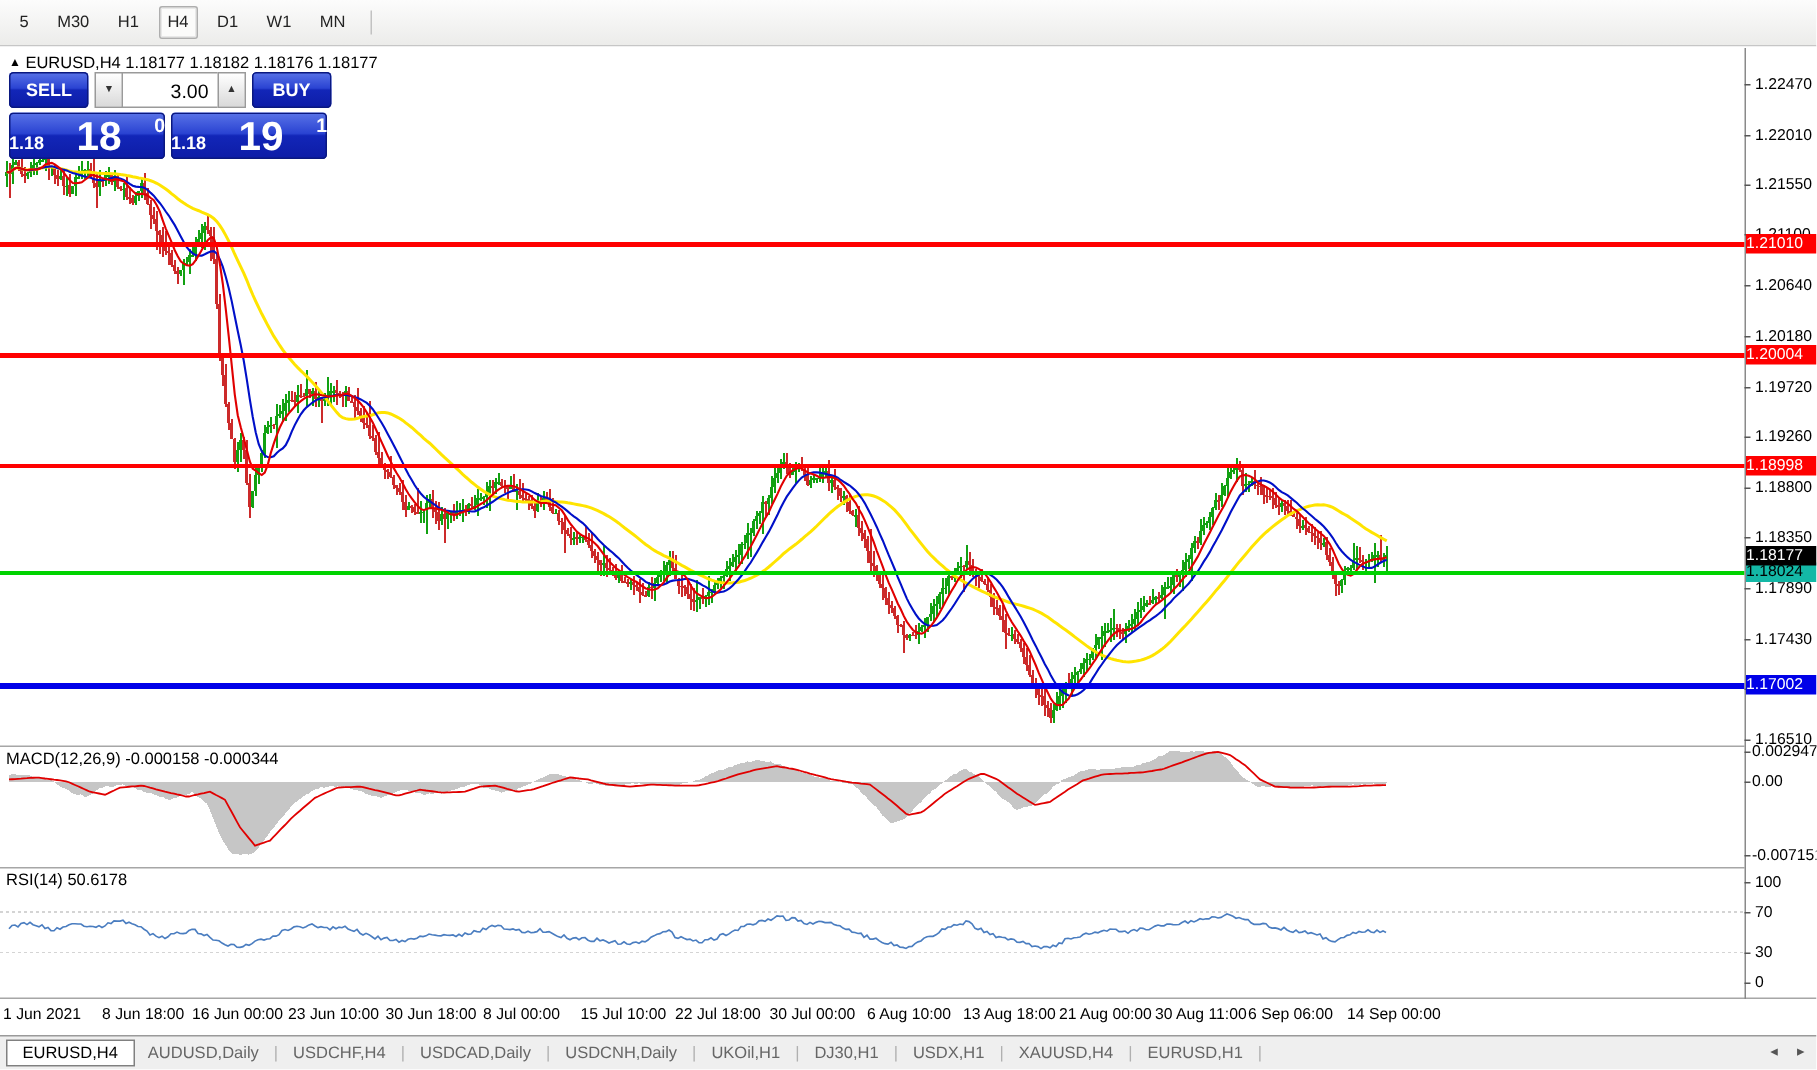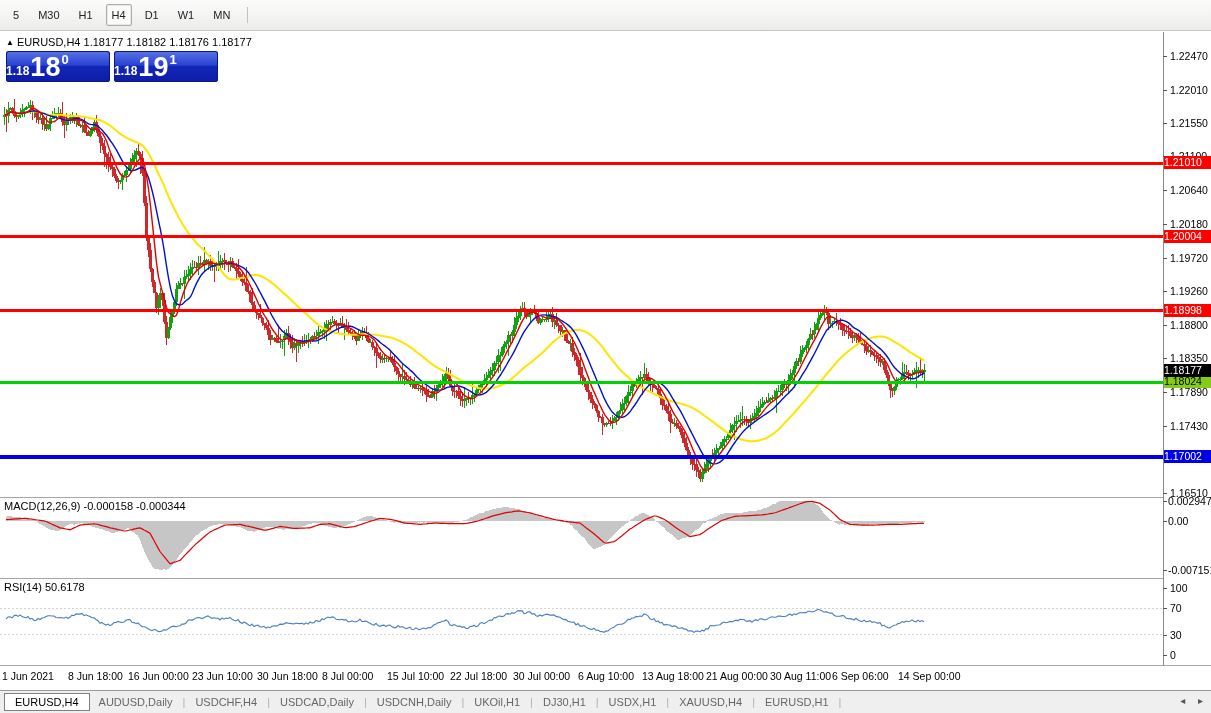--- a/index.html
+++ b/index.html
@@ -34,21 +34,21 @@
         background:linear-gradient(#5a74e8 0%,#2a43d2 45%,#1226b8 50%,#0d1ca6 100%);
         box-shadow:0 0 0 1px #0a1880 inset;cursor:pointer}
   .spin{width:19px;height:24px;line-height:22px;text-align:center;font-size:8px;color:#333;
         background:linear-gradient(#ffffff,#d9d9d9);border:1px solid #9a9a9a;box-sizing:border-box;cursor:pointer}
   .vol{width:63px;height:24px;border:1px solid #9a9a9a;border-left:none;border-right:none;
        box-sizing:border-box;font-size:13px;text-align:right;padding:0 6px 0 0;
        font-family:"Liberation Sans",sans-serif}
   .bigpx{width:104px;height:31px;margin-top:3px;border-radius:3px;color:#fff;
          background:linear-gradient(#5a74e8 0%,#2a43d2 45%,#1226b8 50%,#0d1ca6 100%);
          box-shadow:0 0 0 1px #0a1880 inset;display:flex;align-items:flex-end;
-         justify-content:flex-start;padding-bottom:1px;box-sizing:border-box;cursor:pointer}
+         justify-content:space-between;padding-bottom:1px;box-sizing:border-box;cursor:pointer}
   .bigpx .sm{font-size:12px;font-weight:bold;margin-bottom:3px}
   .bigpx .bg{font-size:27px;font-weight:bold;line-height:27px;margin:0 1px}
   .bigpx .sp{font-size:13px;font-weight:bold;align-self:flex-start;margin-top:1px}
   .gap4{width:4px}
   
   .tabbar{position:absolute;left:0;top:690px;width:1211px;height:23px;background:#efefef;
           border-top:1px solid #9a9a9a;display:flex;align-items:center;font-size:11px;color:#666;box-sizing:border-box}
   .tab{padding:2px 9px;white-space:nowrap;cursor:pointer}
   .tab.active{background:#fff;border:1px solid #808080;color:#000;margin-left:4px;padding:2px 10px}
   .tabsep{color:#b0b0b0;padding:0 1px}
@@ -69,20 +69,29 @@
     <div class="tf-sep"></div>
   </div>
 
 <div class="chartwin">
   <div class="chart-header">
     <span class="tri">▲</span><span>EURUSD,H4</span>
     <span>1.18177 1.18182 1.18176 1.18177</span>
   </div>
 
   <div class="trade">
+    <div class="trow">
+      <div class="tbtn">SELL</div>
+      <div class="gap4"></div>
+      <div class="spin" style="font-size:7px">▼</div>
+      <input class="vol" value="3.00" style="">
+      <div class="spin" style="font-size:7px">▲</div>
+      <div class="gap4"></div>
+      <div class="tbtn">BUY</div>
+    </div>
     <div class="trow">
       <div class="bigpx">
         <span class="sm">1.18</span>
         <span class="bg">18</span>
         <span class="sp">0</span>
       </div>
       <div class="gap4"></div>
       <div class="bigpx">
         <span class="sm">1.18</span>
         <span class="bg">19</span>
@@ -1084,21 +1093,21 @@
       <div class="axlbl" style="left:1170px;top:355px">1.17890</div>
       <div class="axtick" style="top:395px"></div>
       <div class="axlbl" style="left:1170px;top:389px">1.17430</div>
       <div class="axtick" style="top:428px"></div>
       <div class="axlbl" style="left:1170px;top:422px">1.16970</div>
       <div class="axtick" style="top:462px"></div>
       <div class="axlbl" style="left:1170px;top:456px">1.16510</div>
       <div class="pricelbl" style="top:125px;background:#ff0000;color:#ffffff">1.21010</div>
       <div class="pricelbl" style="top:199px;background:#ff0000;color:#ffffff">1.20004</div>
       <div class="pricelbl" style="top:273px;background:#ff0000;color:#ffffff">1.18998</div>
-      <div class="pricelbl" style="top:344px;background:#84cc16;color:#000000">1.18024</div>
+      <div class="pricelbl" style="top:344px;background:#14b8a6;color:#000000">1.18024</div>
       <div class="pricelbl" style="top:419px;background:#0000e8;color:#ffffff">1.17002</div>
       <div class="pricelbl" style="top:333px;background:#000000;color:#ffffff">1.18177</div>
       <div class="axtick" style="top:470px"></div>
         <div class="axlbl" style="left:1168px;top:464px">0.002947</div>
       <div class="axtick" style="top:490px"></div>
         <div class="axlbl" style="left:1168px;top:484px">0.00</div>
       <div class="axtick" style="top:539px"></div>
         <div class="axlbl" style="left:1168px;top:533px">-0.007151</div>
       <div class="axtick" style="top:557px"></div>
         <div class="axlbl" style="left:1170px;top:551px">100</div>

